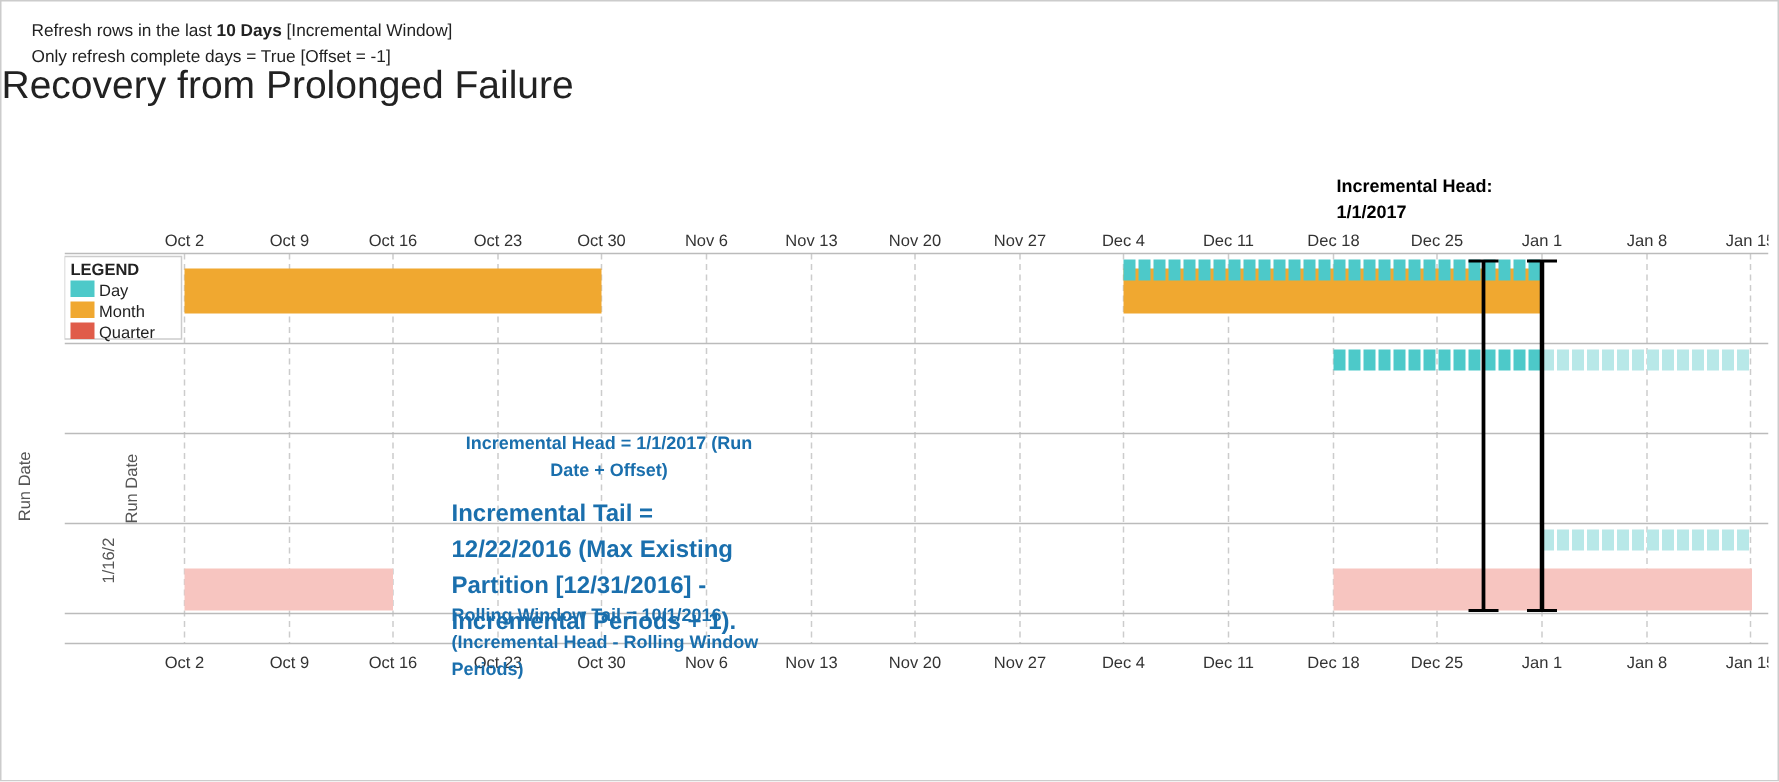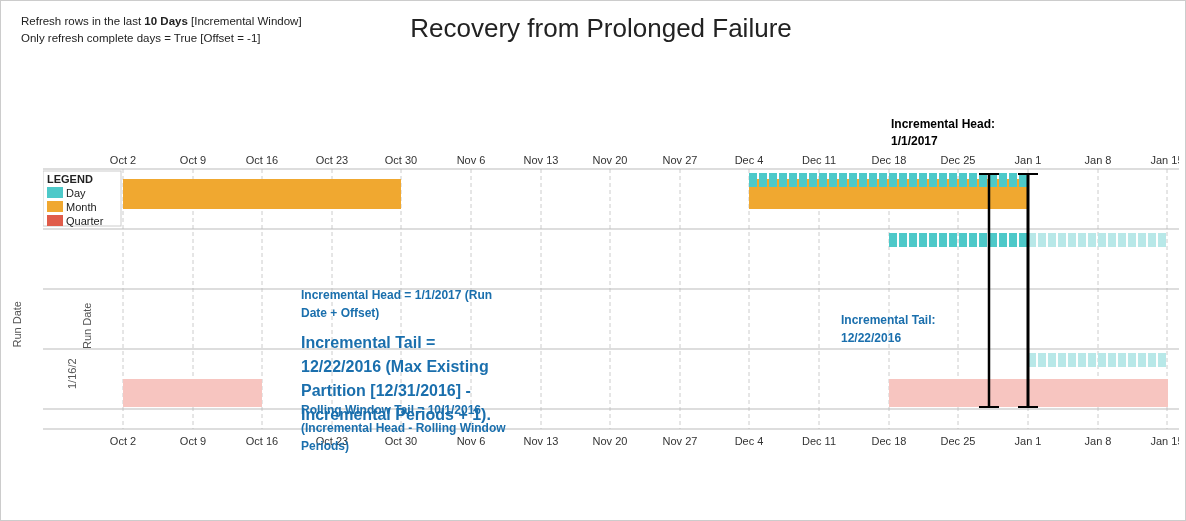--- a/index.html
+++ b/index.html
@@ -21,28 +21,26 @@
     }
     .header-info {
       position: absolute;
       top: 12px;
       left: 20px;
       line-height: 1.5;
       font-size: 11.5px;
     }
     .title {
       position: absolute;
-      top: 12px;
+      top: 40px;
       left: 0;
       right: 0;
-      text-align: center;
       font-size: 26px;
       font-weight: 300;
       color: #222;
-      padding-left: 16px;
     }
     .incremental-head-label {
       position: absolute;
       top: 115px;
       left: 890px;
       font-size: 12px;
       color: #000;
       font-weight: bold;
       line-height: 1.4;
     }
@@ -248,29 +246,26 @@
     <line x1="946" y1="25" x2="946" y2="258" stroke="#000" stroke-width="2.5"></line>
     <line x1="936" y1="25" x2="956" y2="25" stroke="#000" stroke-width="2"></line>
     <line x1="936" y1="258" x2="956" y2="258" stroke="#000" stroke-width="2"></line>
 
     <text x="18" y="230" font-size="11" fill="#555" transform="rotate(-90, 18, 200)">Run Date</text>
     <text x="18" y="255" font-size="11" fill="#555" transform="rotate(-90, 18, 240)">1/16/2</text>
 
   </svg>
 
 
-  <div style="position:absolute; top:285px; left:300px; font-size:12px; line-height:1.5; max-width:210px;">
+  <div style="position:absolute; top:285px; left:300px; font-size:12px; line-height:1.5; max-width:210px;text-align:center;">
     <span style="color:#1a6fad; font-weight:bold;">Incremental Head = 1/1/2017 (Run Date + Offset)</span>
   </div>
 
   <div style="position:absolute; top:330px; left:300px; font-size:16px; line-height:1.5; max-width:215px;">
     <span style="color:#1a6fad; font-weight:bold;">Incremental Tail = 12/22/2016 (Max Existing Partition [12/31/2016] - Incremental Periods + 1).</span>
   </div>
 
   <div style="position:absolute; top:400px; left:300px; font-size:12px; line-height:1.5; max-width:210px;">
     <span style="color:#1a6fad; font-weight:bold;">Rolling Window Tail = 10/1/2016 (Incremental Head - Rolling Window Periods)</span>
   </div>
 
-  <div style="position:absolute; top:310px; left:840px; font-size:12px; color:#1a6fad; font-weight:bold; line-height:1.5;">
-    Incremental Tail:<br>12/22/2016
-  </div>
 
 </div>
 
 </body></html>

